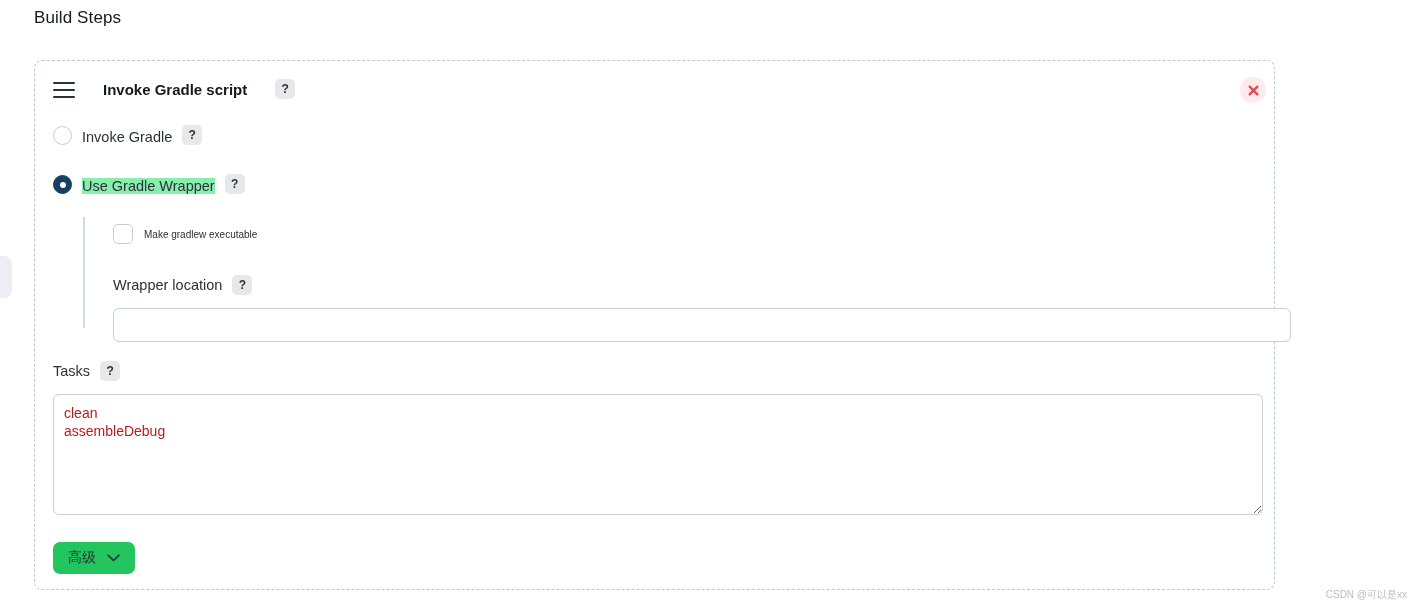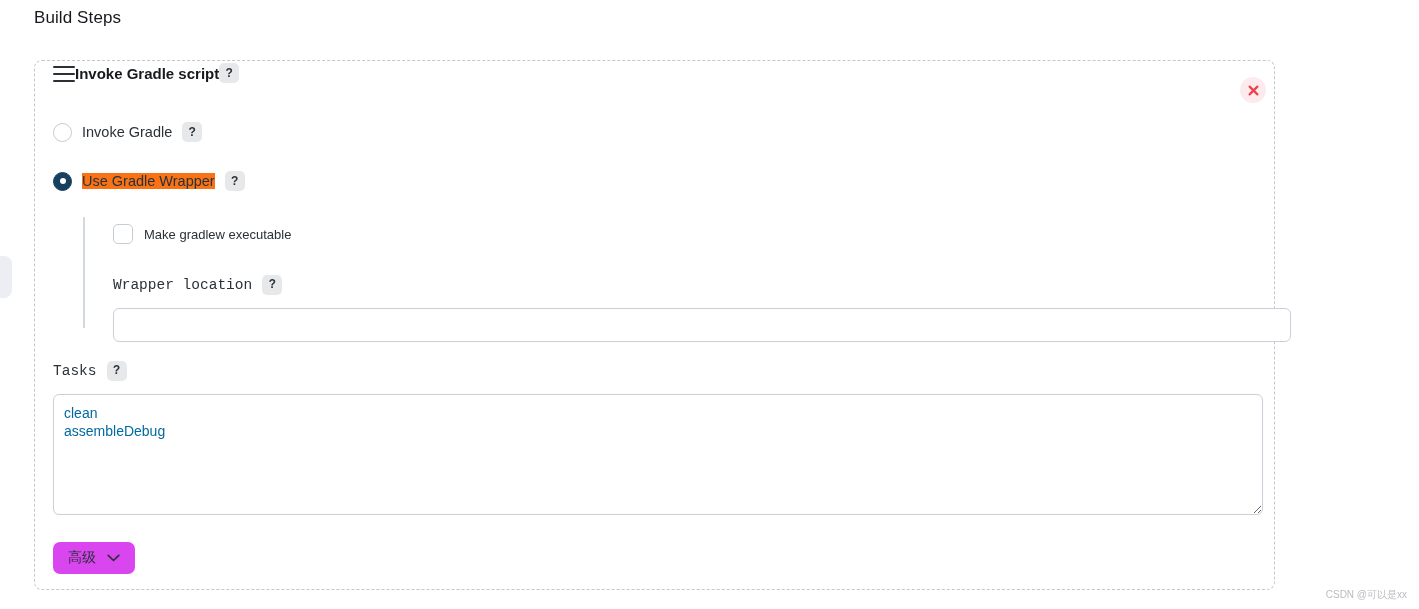--- a/index.html
+++ b/index.html
@@ -49,24 +49,24 @@
     border: 1.5px dashed #bfc8d2;
     border-radius: 8px;
     box-sizing: border-box;
     background: #ffffff;
   }
 
   
   .step-header {
     position: absolute;
     left: 18px;
-    top: 2px;
-    display: flex;
-    align-items: center;
-    gap: 0;
+    top: 18px;
+    display: flex;
+    align-items: center;
+    gap: 28px;
   }
   .drag-handle {
     width: 22px;
     height: 16px;
     display: flex;
     flex-direction: column;
     justify-content: space-between;
     cursor: move;
     padding-top: 1px;
   }
@@ -121,21 +121,21 @@
   
   .form-body {
     position: absolute;
     left: 18px;
     top: 58px;
     right: 18px;
   }
 
   .radio-row {
     display: flex;
-    align-items: center;
+    align-items: flex-end;
     gap: 10px;
     height: 26px;
     margin-bottom: 23px;
   }
   .radio {
     width: 19px;
     height: 19px;
     border-radius: 50%;
     box-sizing: border-box;
     flex: 0 0 auto;
@@ -158,21 +158,21 @@
     height: 6px;
     border-radius: 50%;
     background: #ffffff;
   }
   .radio-label {
     font-size: 14.5px;
     color: #2b3137;
     cursor: pointer;
   }
   .radio-label.selected {
-    background: #f97316;
+    background: #86efac;
   }
 
   
   .nested {
     position: relative;
     margin-left: 30px;
     padding-left: 30px;
     padding-top: 4px;
   }
   .nested::before {
@@ -196,33 +196,32 @@
     width: 20px;
     height: 20px;
     border: 1.5px solid #c6ccd3;
     border-radius: 5px;
     background: #ffffff;
     box-sizing: border-box;
     flex: 0 0 auto;
     cursor: pointer;
   }
   .check-label {
-    font-size: 13px;
+    font-size: 10px;
     color: #2b3137;
     cursor: pointer;
   }
 
   .field-label {
     display: flex;
     align-items: center;
     gap: 10px;
     font-size: 14.5px;
     color: #2b3137;
     margin-bottom: 13px;
-    font-family: Liberation Mono, monospace;
   }
 
   .text-input {
     display: block;
     width: 1178px;
     height: 34px;
     box-sizing: border-box;
     border: 1.3px solid #c9d0d8;
     border-radius: 6px;
     background: #ffffff;
@@ -242,35 +241,35 @@
     width: 1210px;
     height: 121px;
     box-sizing: border-box;
     border: 1.3px solid #c9d0d8;
     border-radius: 6px;
     background: #ffffff;
     padding: 9px 10px;
     font-family: "Liberation Sans", sans-serif;
     font-size: 14px;
     line-height: 18px;
-    color: #0369a1;
+    color: #b91c1c;
     resize: both;
     outline: none;
     overflow: hidden;
   }
 
   
   .advanced-btn {
     margin-top: 27px;
     display: inline-flex;
     align-items: center;
     gap: 11px;
     height: 32px;
     padding: 0 15px;
-    background: #d946ef;
+    background: #22c55e;
     border: none;
     border-radius: 7px;
     font-family: "Liberation Sans", sans-serif;
     font-size: 14px;
     color: #2b3137;
     cursor: pointer;
     text-align: center;
   }
   .chev { display: block; }
 

